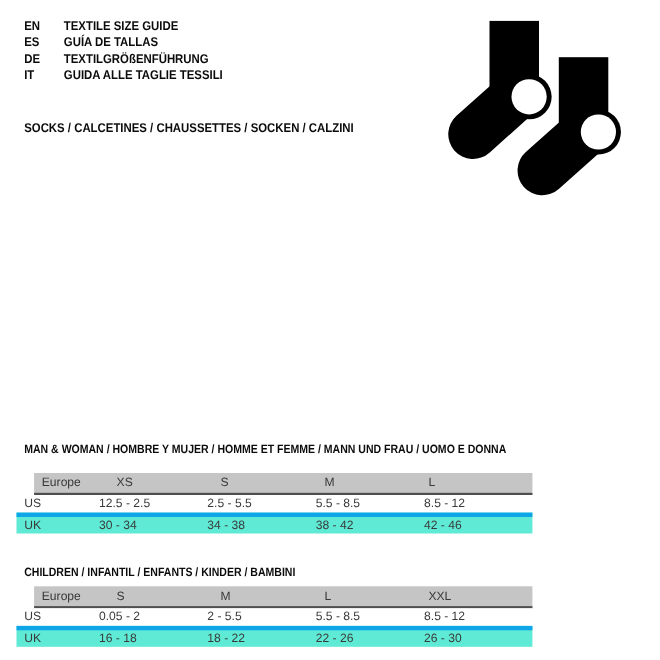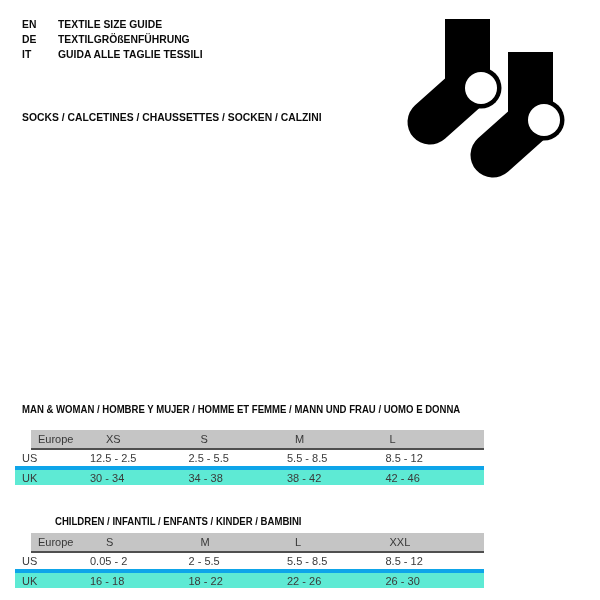--- a/index.html
+++ b/index.html
@@ -16,39 +16,43 @@
   .lang-code{width:36px;flex:0 0 36px;}
   .category-line{position:absolute;left:22px;top:111px;font-weight:bold;font-size:11.5px;}
 
   
   .socks-svg{position:absolute;left:398px;top:5px;}
 
   
   .size-table{position:absolute;left:15px;width:469px;font-size:11px;color:#3a3a3a;}
   .tbl-title{position:absolute;left:22px;font-weight:bold;font-size:11px;color:#0b0b0b;}
   .t1-title{top:403px;}
-  .t2-title{top:515px;margin-left:33px;}
+  .t2-title{top:515px;}
   .t1{top:430px;}
   .t2{top:533px;}
   .trow{display:flex;align-items:center;}
   .trow-head{height:18px;background:#c5c5c5;border-bottom:2px solid #4f4f4f;color:#383838;margin-left:16px;}
   .trow-a{height:16px;background:#ffffff;}
   .trow-b{height:15px;background:#5eead4;border-top:4px solid #0ea5e9;}
   .tc{flex:1 1 0;text-align:left;}
   .tc-first{flex:0 0 75px;text-align:left;padding-left:7px;box-sizing:border-box;}
 </style>
 </head>
 <body>
 
 <div class="page">
 
   <div class="lang-block">
     <div class="lang-row">
       <span class="lang-code"><span class="cond">EN</span></span>
       <span class="cond">TEXTILE SIZE GUIDE</span>
+    </div>
+    <div class="lang-row">
+      <span class="lang-code"><span class="cond">ES</span></span>
+      <span class="cond">GUÍA DE TALLAS</span>
     </div>
     <div class="lang-row">
       <span class="lang-code"><span class="cond">DE</span></span>
       <span class="cond">TEXTILGRÖßENFÜHRUNG</span>
     </div>
     <div class="lang-row">
       <span class="lang-code"><span class="cond">IT</span></span>
       <span class="cond">GUIDA ALLE TAGLIE TESSILI</span>
     </div>
   </div>

